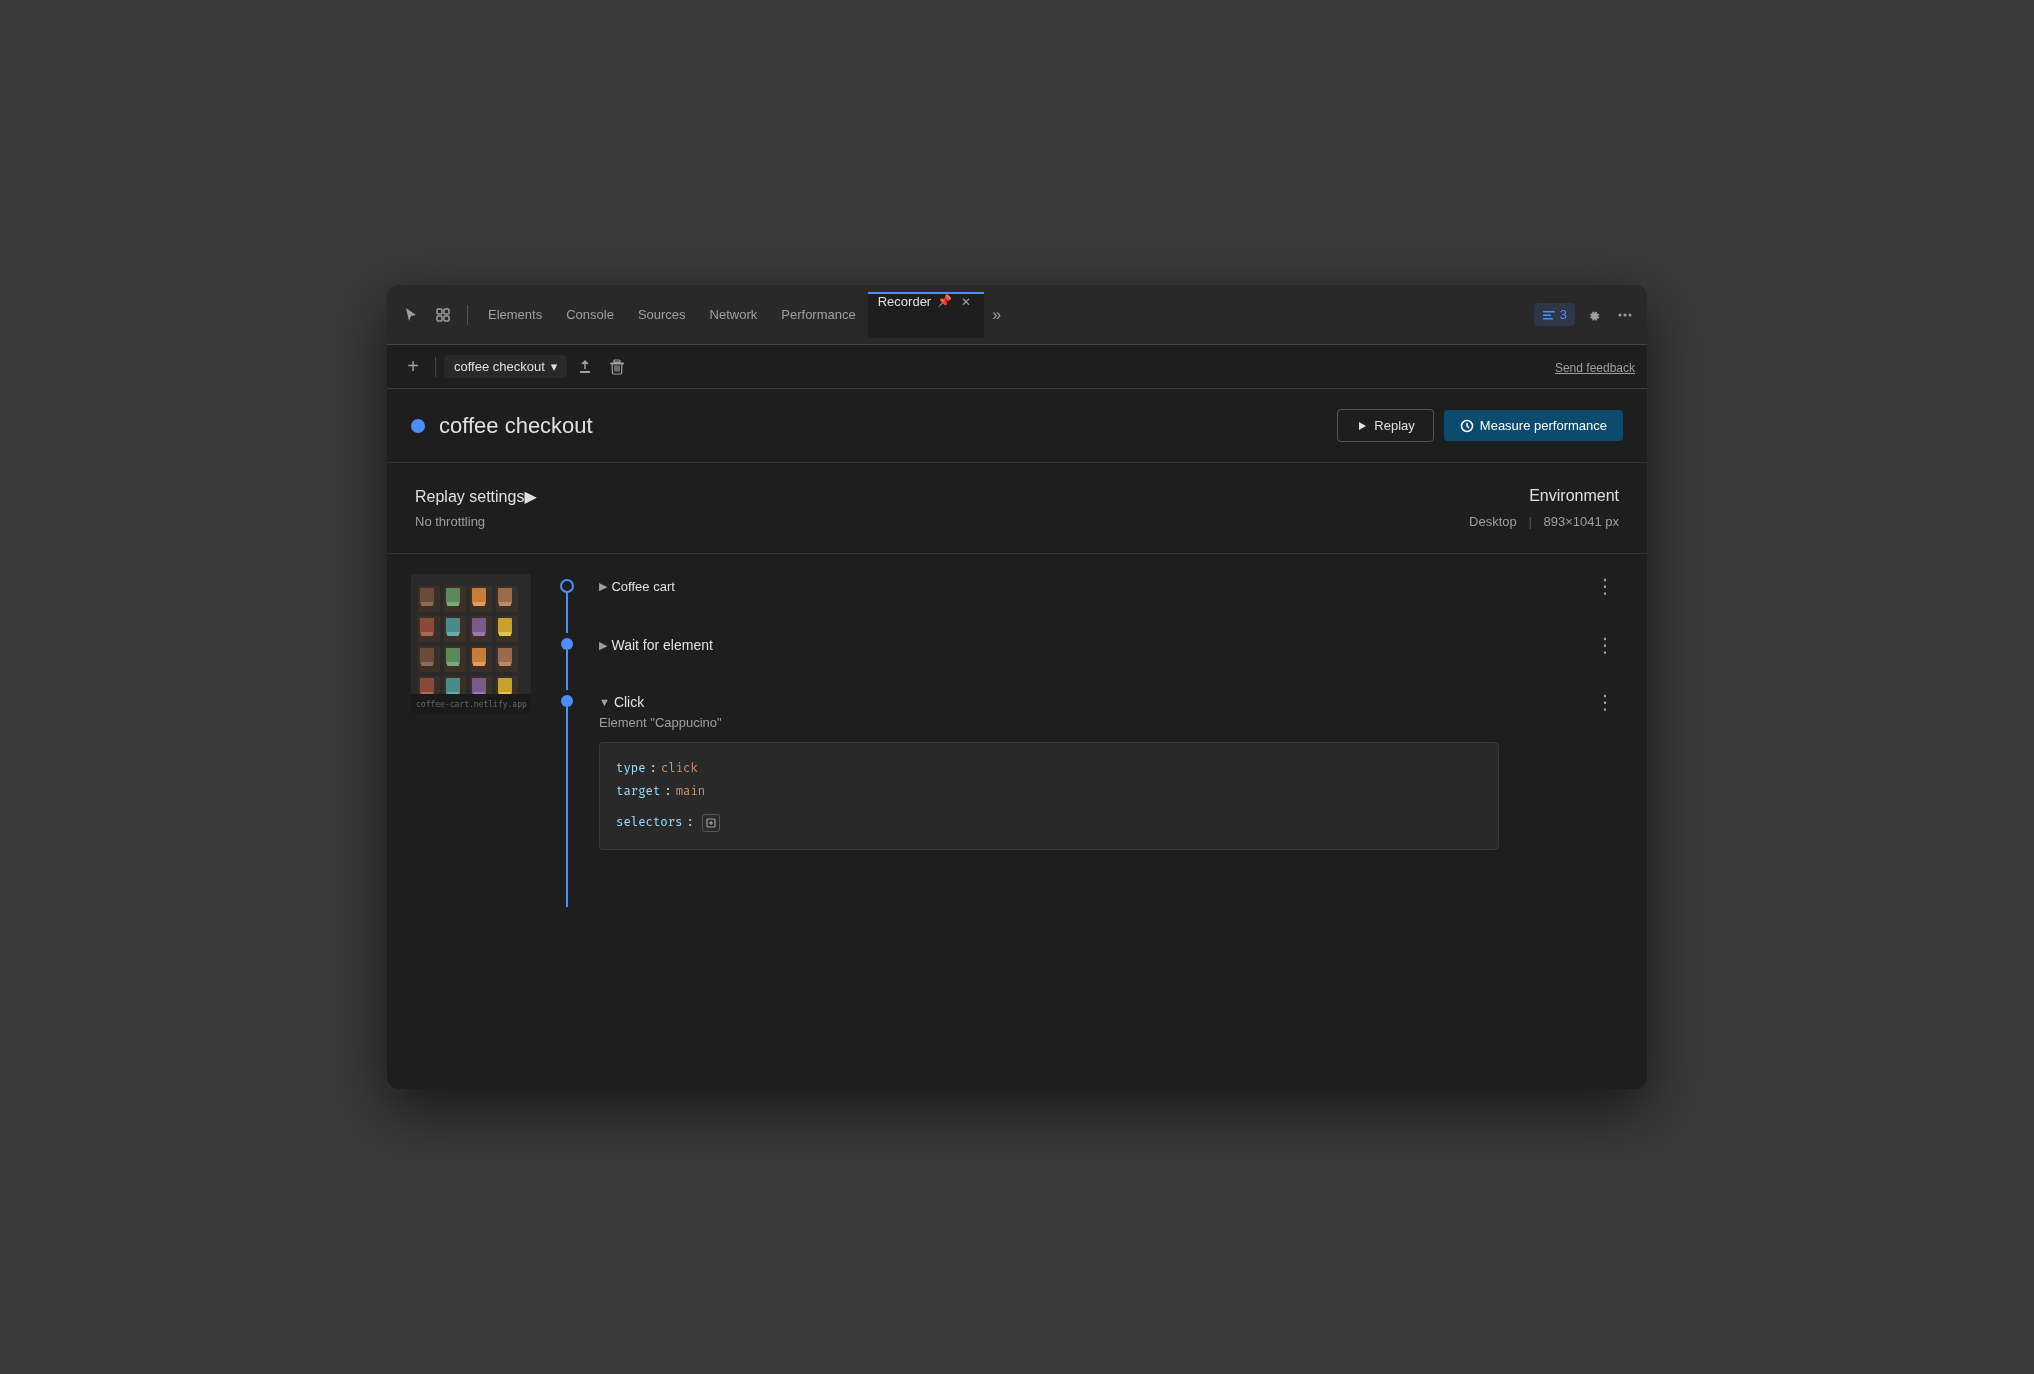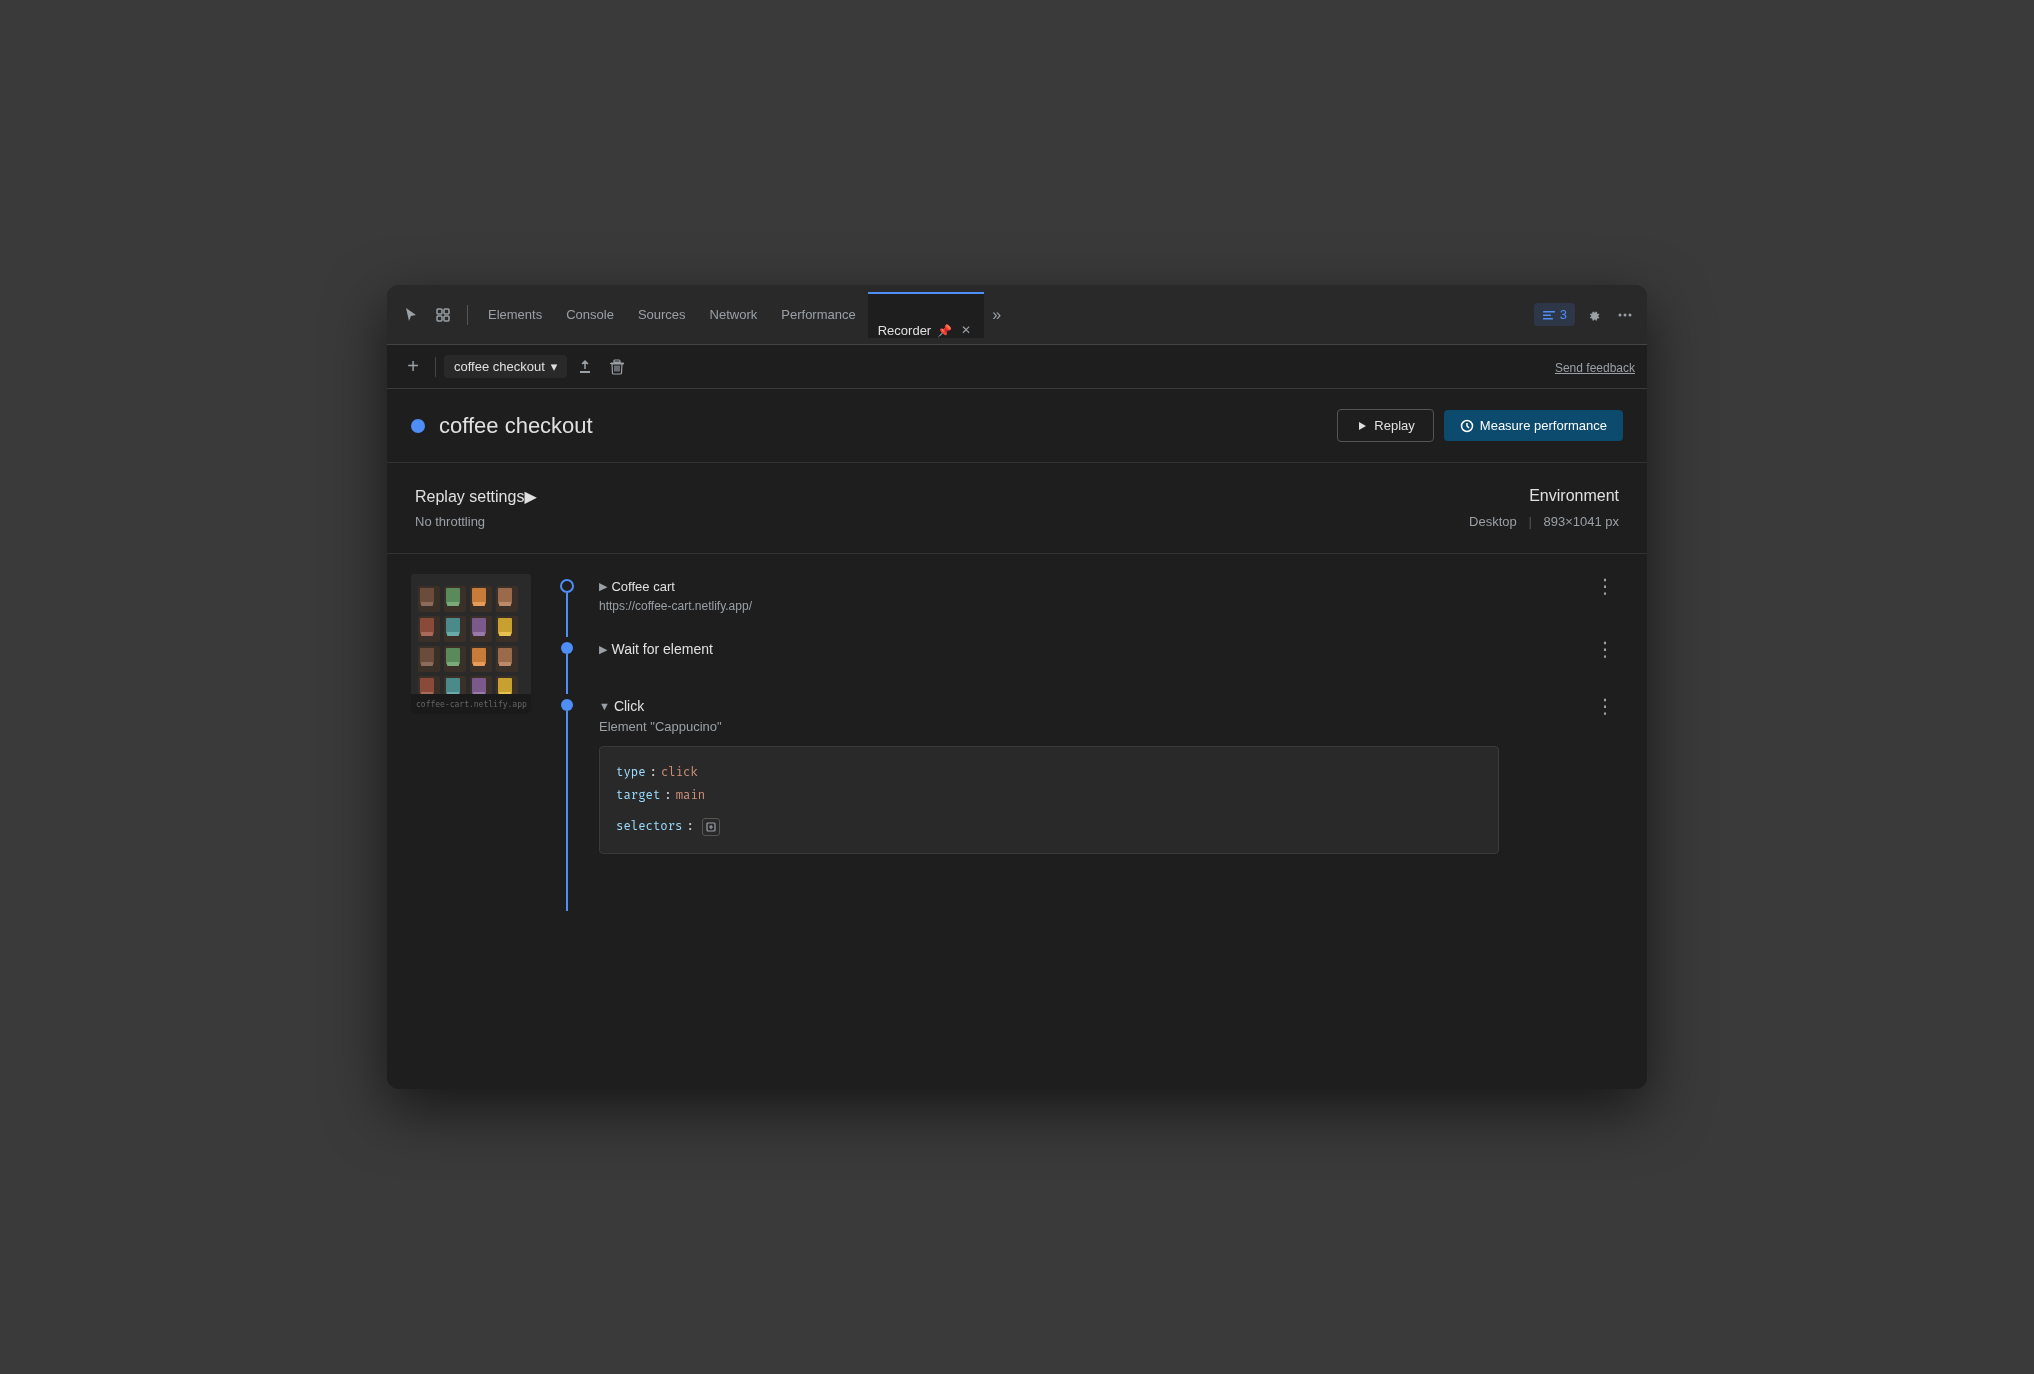--- a/index.html
+++ b/index.html
@@ -93,21 +93,21 @@
       color: #9aa0a6;
       font-size: 13px;
       cursor: pointer;
       white-space: nowrap;
     }
 
     .tab-recorder {
       padding: 0 10px;
       height: 46px;
       display: flex;
-      align-items: flex-end;
+      align-items: flex-start;
       gap: 6px;
       color: #e0e0e0;
       font-size: 13px;
       background: #1e1e1e;
       border-top: 2px solid #4f8ef7;
     }
 
     .tab-recorder-pin {
       font-size: 12px;
       color: #9aa0a6;
@@ -660,21 +660,20 @@
           <div style="width: 40px; flex-shrink: 0; display: flex; flex-direction: column; align-items: center; position: relative;">
             <div style="width: 14px; height: 14px; border-radius: 50%; border: 2px solid #4f8ef7; background: #1e1e1e; z-index: 1; margin-top: 5px; flex-shrink: 0;"></div>
             <div style="width: 2px; background: #4f8ef7; flex: 1; min-height: 40px;"></div>
           </div>
           <div style="flex: 1; padding: 2px 0 24px 12px;">
             <div style="display: flex; align-items: center;">
               <span style="color: #9aa0a6; font-size: 11px; margin-right: 4px;">▶</span>
               <span style="color: #e0e0e0; font-size: 13px; font-weight: 500;">Coffee cart</span>
               <span style="margin-left: auto; color: #9aa0a6; cursor: pointer; font-size: 20px; padding: 0 8px; line-height: 1;">⋮</span>
             </div>
-            <div style="color: #9aa0a6; font-size: 12px; margin-top: 3px;">https://coffee-cart.netlify.app/</div>
           </div>
         </div>
 
         <div style="display: flex; position: relative;">
           <div style="width: 40px; flex-shrink: 0; display: flex; flex-direction: column; align-items: center; position: relative;">
             <div style="width: 12px; height: 12px; border-radius: 50%; background: #4f8ef7; z-index: 1; margin-top: 5px; flex-shrink: 0;"></div>
             <div style="width: 2px; background: #4f8ef7; flex: 1; min-height: 40px;"></div>
           </div>
           <div style="flex: 1; padding: 2px 0 24px 12px;">
             <div style="display: flex; align-items: center;">

